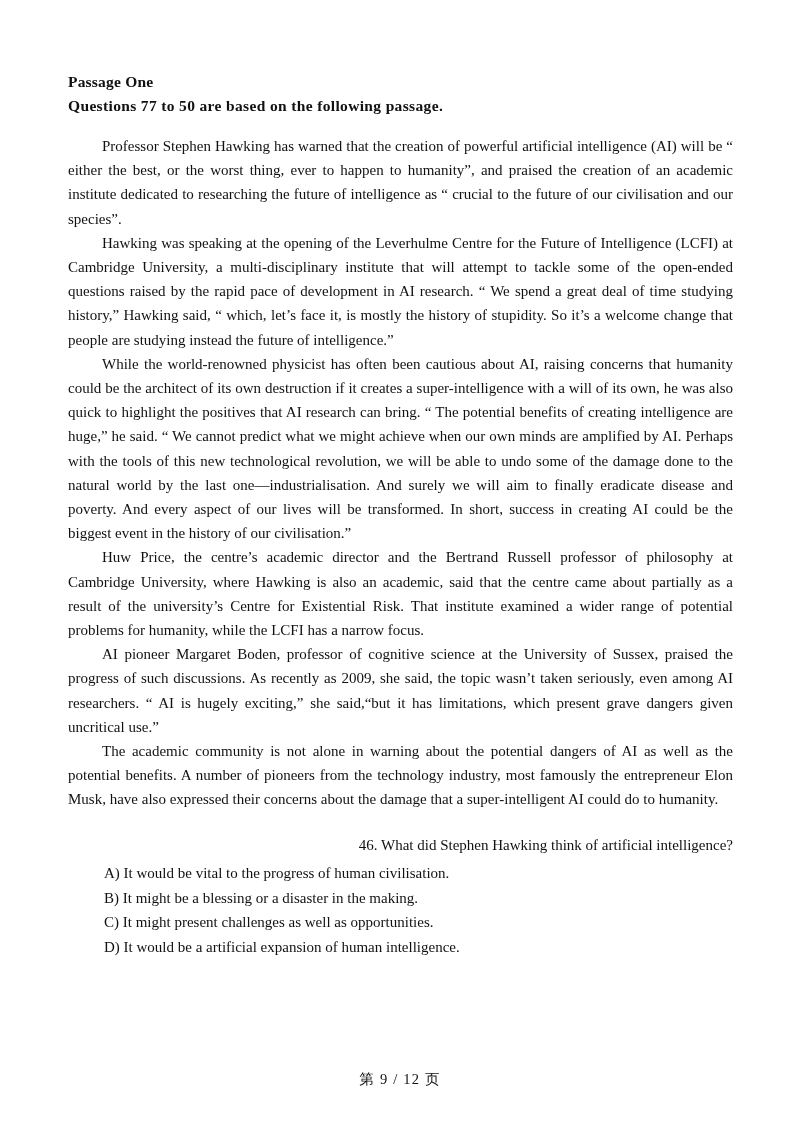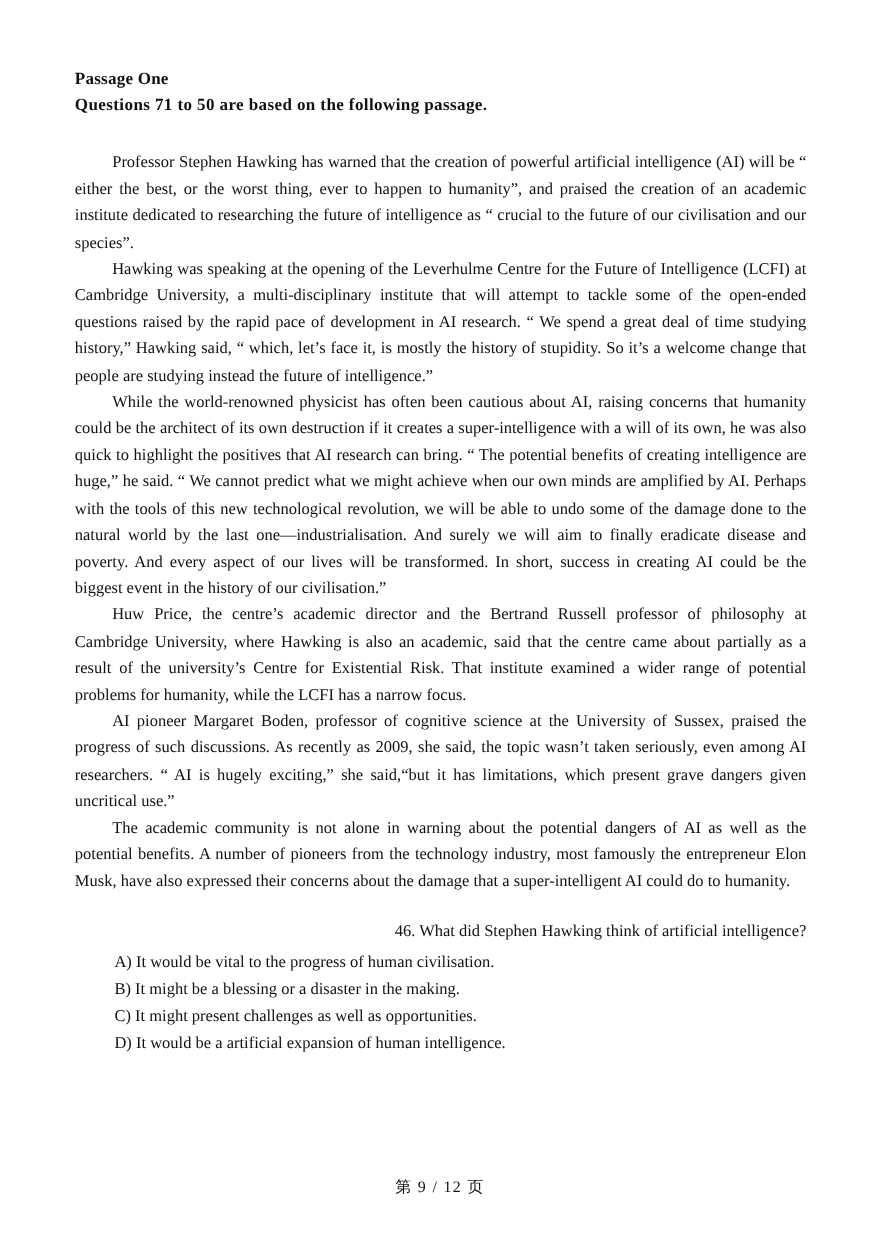--- a/index.html
+++ b/index.html
@@ -18,35 +18,35 @@
   .page {
     position: absolute;
     left: 0;
     top: 0;
     width: 800px;
     height: 1130px;
   }
   .content {
     position: absolute;
     left: 68px;
-    top: 60px;
+    top: 70px;
     width: 665px;
   }
   .heading {
     font-weight: bold;
     font-size: 15.5px;
     line-height: 24px;
     letter-spacing: 0.2px;
     text-align: left;
   }
   .heading.second {
     letter-spacing: 0.35px;
   }
   .passage {
-    margin-top: 28px;
+    margin-top: 16px;
   }
   p.para {
     margin: 0;
     font-size: 15px;
     line-height: 24.2px;
     text-align: justify;
     text-justify: inter-word;
     text-indent: 34px;
     -webkit-hyphens: none;
     hyphens: none;
@@ -83,21 +83,21 @@
   }
 </style>
 </head>
 <body>
 
 <div class="page">
 
   <div class="content">
 
     <div class="heading">Passage One</div>
-    <div class="heading second">Questions 71 to 50 are based on the following passage.</div>
+    <div class="heading second">Questions 77 to 50 are based on the following passage.</div>
 
     <div class="passage">
       <p class="para">Professor Stephen Hawking has warned that the creation of powerful artificial intelligence (AI) will be “ either the best, or the worst thing, ever to happen to humanity”, and praised the creation of an academic institute dedicated to researching the future of intelligence as “ crucial to the future of our civilisation and our species”.</p>
       <p class="para">Hawking was speaking at the opening of the Leverhulme Centre for the Future of Intelligence (LCFI) at Cambridge University, a multi-disciplinary institute that will attempt to tackle some of the open-ended questions raised by the rapid pace of development in AI research. “ We spend a great deal of time studying history,” Hawking said, “ which, let’s face it, is mostly the history of stupidity. So it’s a welcome change that people are studying instead the future of intelligence.”</p>
       <p class="para">While the world-renowned physicist has often been cautious about AI, raising concerns that humanity could be the architect of its own destruction if it creates a super-intelligence with a will of its own, he was also quick to highlight the positives that AI research can bring. “ The potential benefits of creating intelligence are huge,” he said. “ We cannot predict what we might achieve when our own minds are amplified by AI. Perhaps with the tools of this new technological revolution, we will be able to undo some of the damage done to the natural world by the last one—industrialisation. And surely we will aim to finally eradicate disease and poverty. And every aspect of our lives will be transformed. In short, success in creating AI could be the biggest event in the history of our civilisation.”</p>
       <p class="para">Huw Price, the centre’s academic director and the Bertrand Russell professor of philosophy at Cambridge University, where Hawking is also an academic, said that the centre came about partially as a result of the university’s Centre for Existential Risk. That institute examined a wider range of potential problems for humanity, while the LCFI has a narrow focus.</p>
       <p class="para">AI pioneer Margaret Boden, professor of cognitive science at the University of Sussex, praised the progress of such discussions. As recently as 2009, she said, the topic wasn’t taken seriously, even among AI researchers. “ AI is hugely exciting,” she said,“but it has limitations, which present grave dangers given uncritical use.”</p>
       <p class="para">The academic community is not alone in warning about the potential dangers of AI as well as the potential benefits. A number of pioneers from the technology industry, most famously the entrepreneur Elon Musk, have also expressed their concerns about the damage that a super-intelligent AI could do to humanity.</p>
     </div>
 

